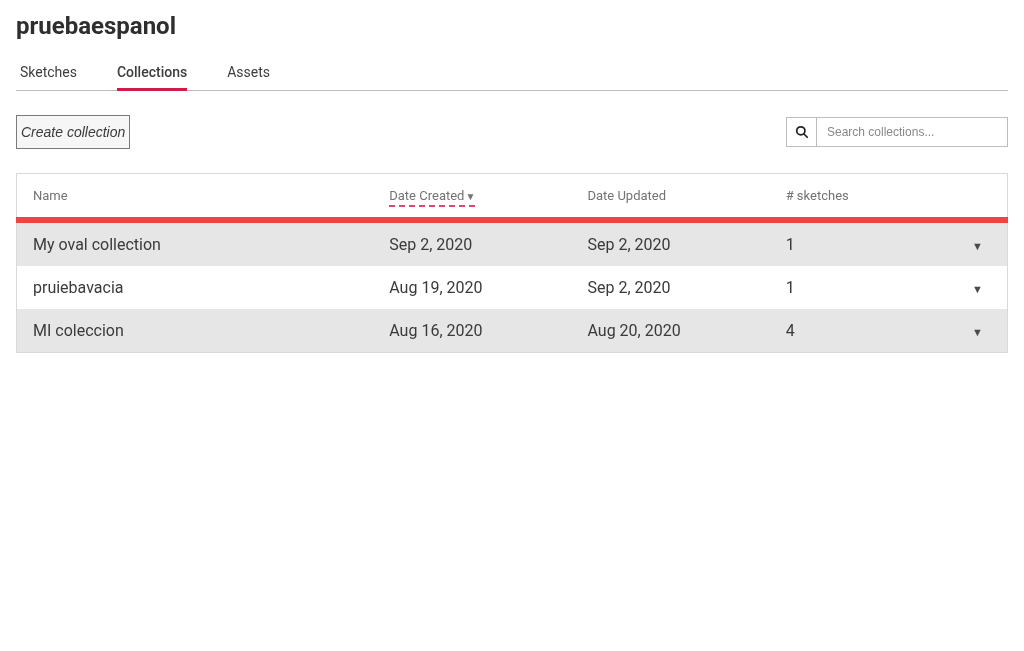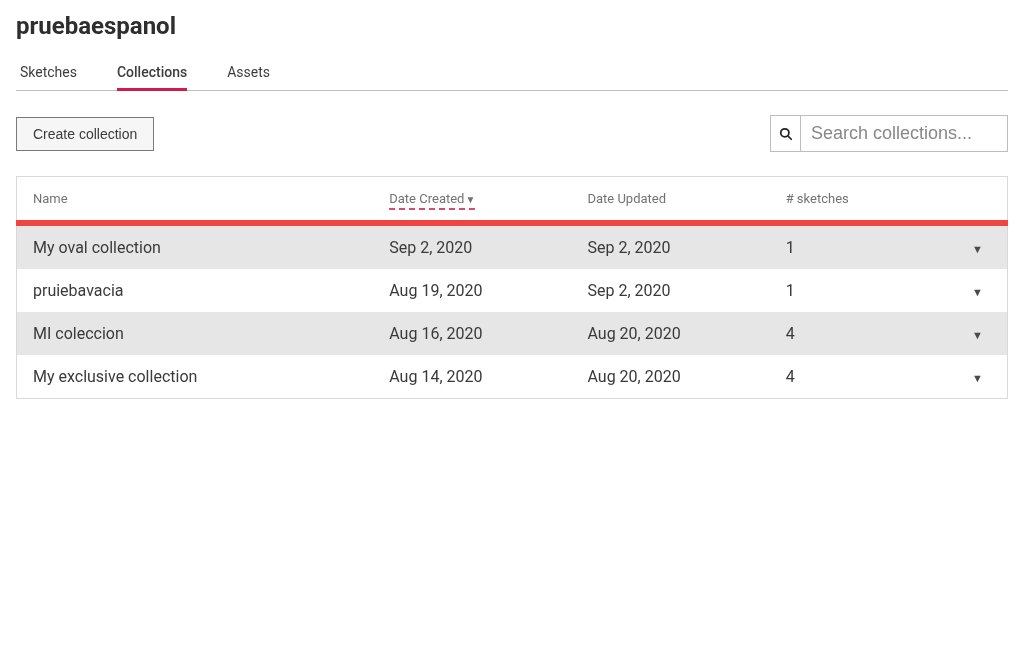--- a/index.html
+++ b/index.html
@@ -45,41 +45,42 @@
       justify-content: space-between;
       align-items: center;
       margin-top: 24px;
       margin-bottom: 24px;
     }
     .btn-create {
       border: 1px solid #7a7a7a;
       background: #f6f6f6;
       color: #3a3a3a;
       font-size: 14px;
-      padding: 8px 16px;
+      padding: 8px 4px;
       cursor: pointer;
+      font-style: italic;
     }
     .search-wrap {
       display: flex;
       align-items: stretch;
     }
     .search-icon-box {
       border: 1px solid #bdbdbd;
       border-right: none;
       width: 30px;
       display: flex;
       align-items: center;
       justify-content: center;
       background: #fff;
     }
     .search-input {
       border: 1px solid #bdbdbd;
-      font-size: 18px;
+      font-size: 12px;
       padding: 7px 10px;
-      width: 208px;
+      width: 192px;
       color: #0f172a;
       outline: none;
     }
     .search-input::placeholder { color: #888; }
     .table {
       width: 100%;
       border: 1px solid #d9d9d9;
       border-collapse: collapse;
     }
     .table thead th {
@@ -188,23 +189,14 @@
   </tr>
       <tr class="alt">
     <td class="name-cell">MI coleccion</td>
     <td>Aug 16, 2020</td>
     <td>Aug 20, 2020</td>
     <td>4</td>
     <td class="row-action-cell">
       <span class="chevron-down">▼</span>
     </td>
   </tr>
-      <tr>
-    <td class="name-cell">My exclusive collection</td>
-    <td>Aug 14, 2020</td>
-    <td>Aug 20, 2020</td>
-    <td>4</td>
-    <td class="row-action-cell">
-      <span class="chevron-down">▼</span>
-    </td>
-  </tr>
     </tbody>
 </table>
 
 </body></html>

